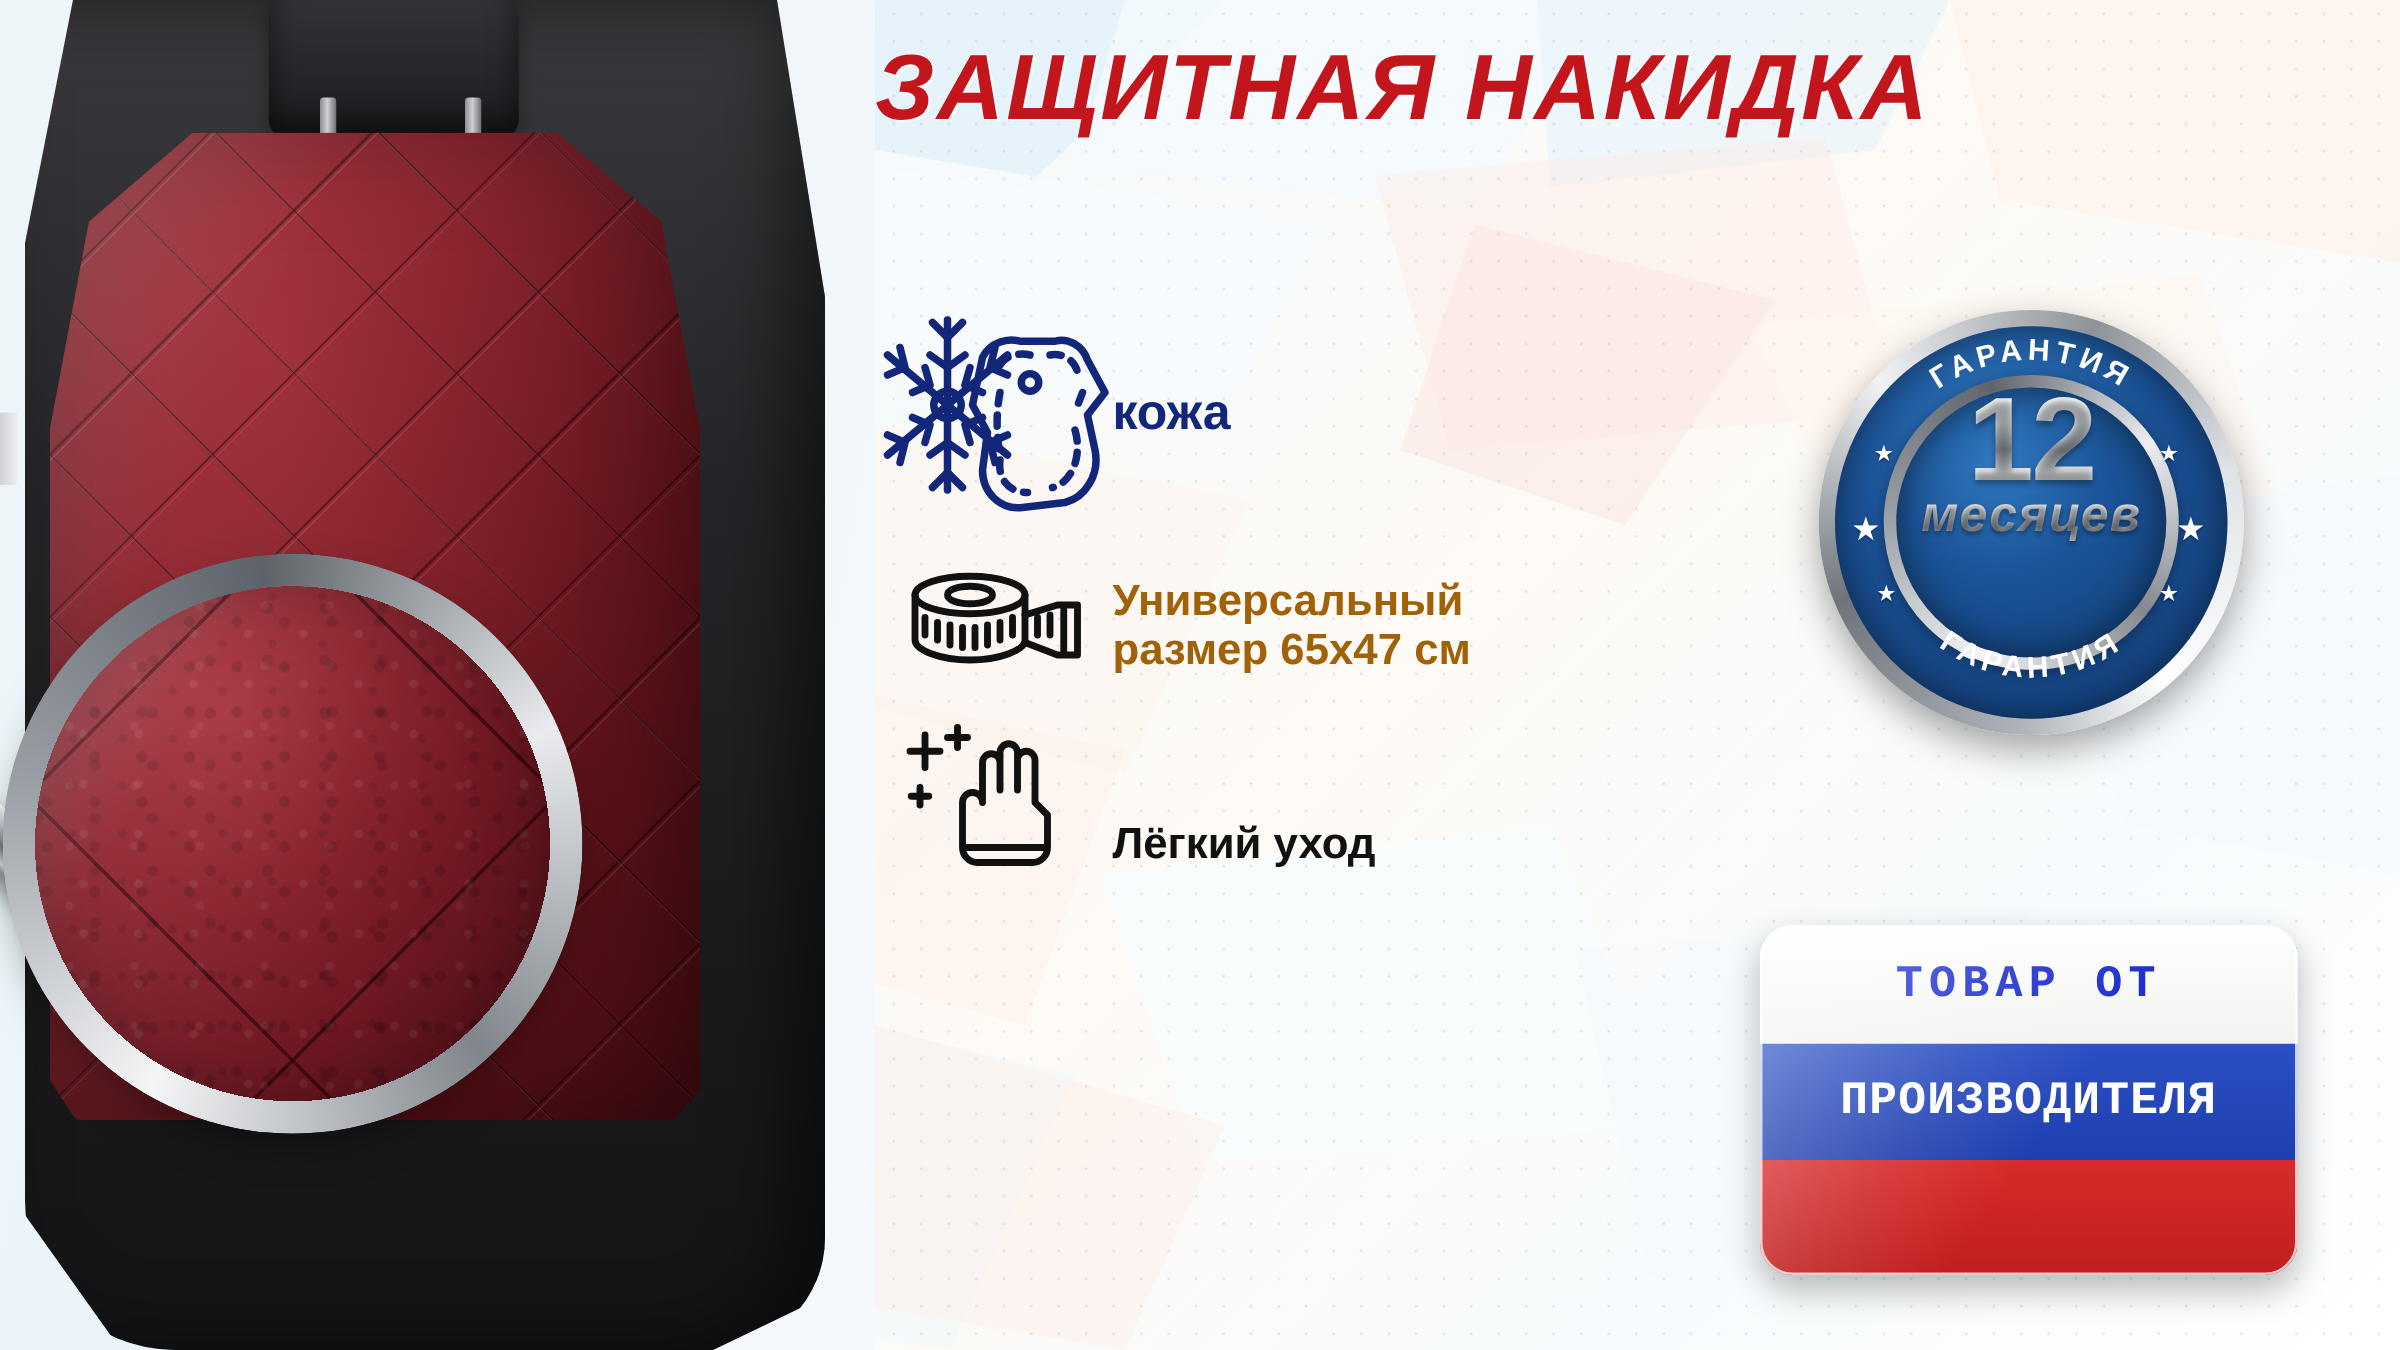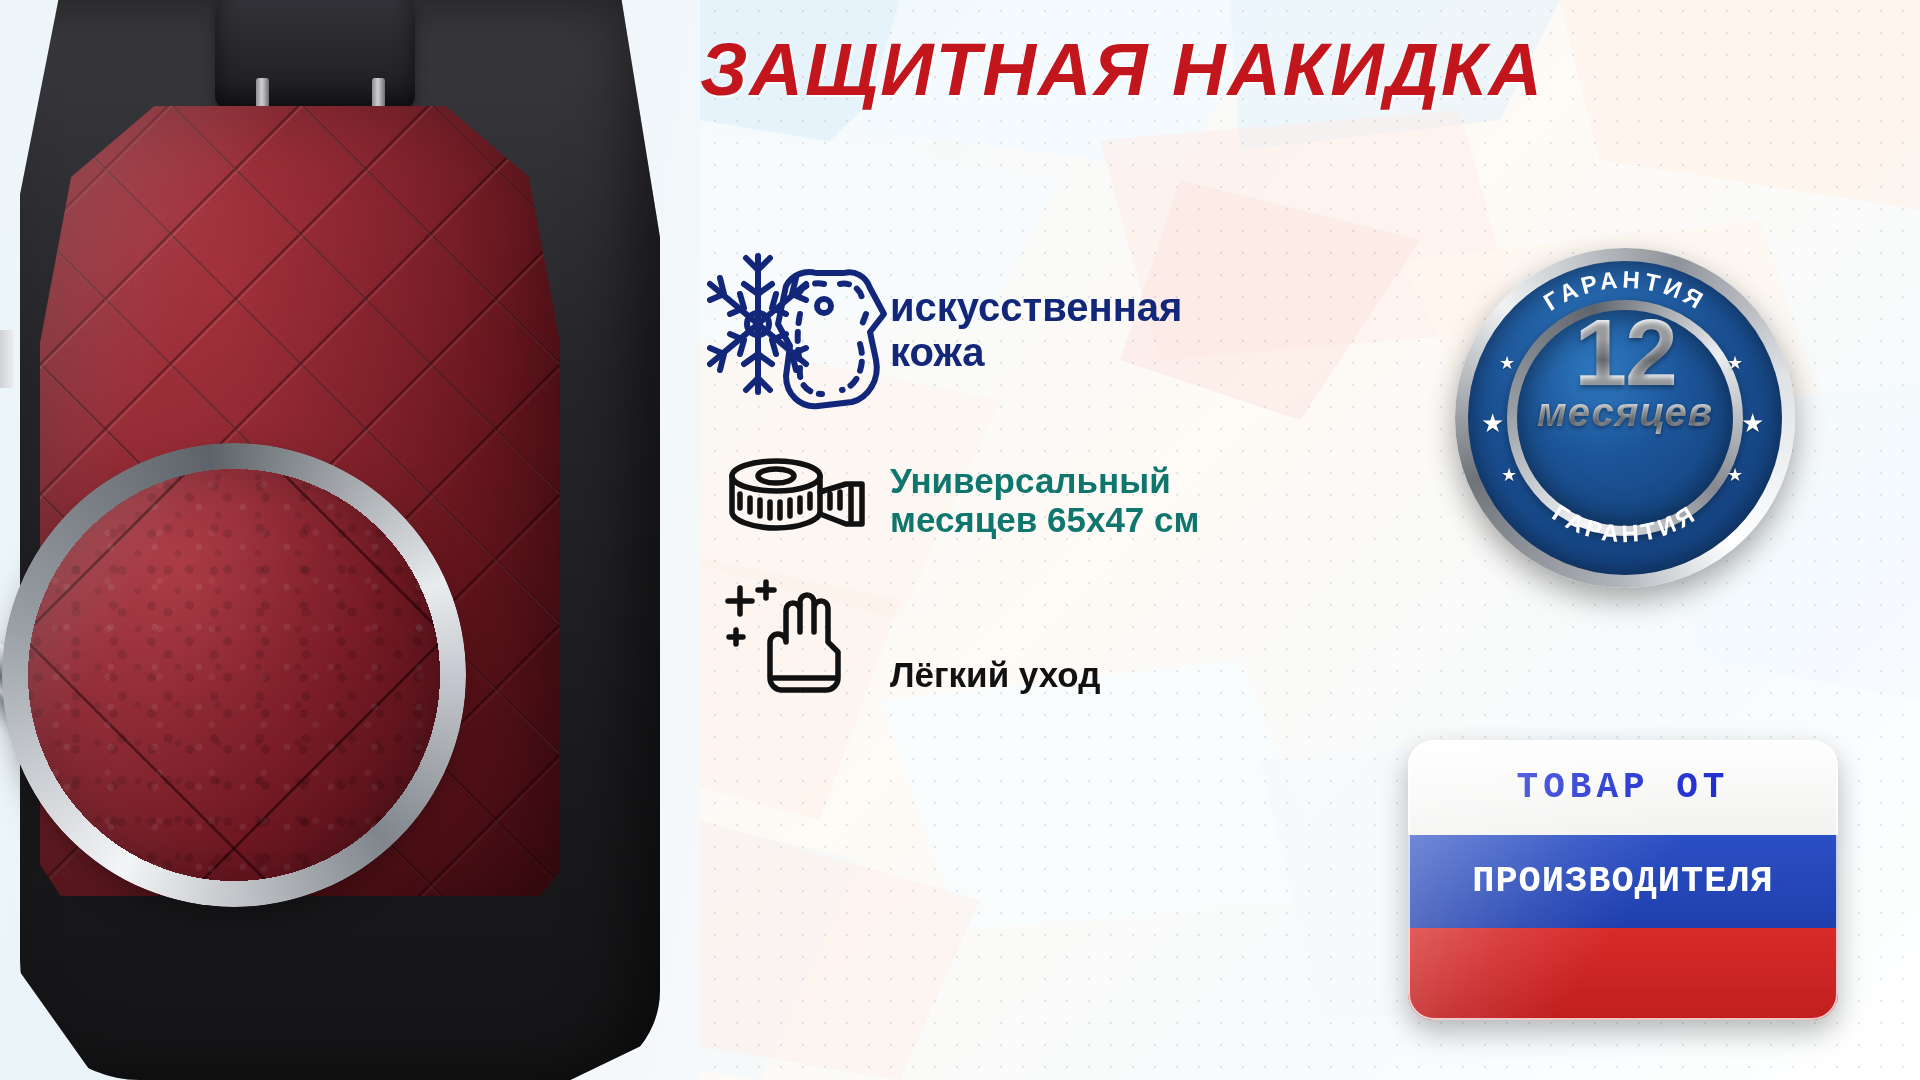--- a/index.html
+++ b/index.html
@@ -117,21 +117,21 @@
     text-shadow:1px 1px 0 rgba(255,255,255,.85);
   }
 
   
   .features{position:absolute;left:700px;top:240px;width:630px;}
   .feat{display:flex;align-items:center;margin-bottom:14px;}
   .feat-ic{width:190px;min-width:190px;display:flex;align-items:center;justify-content:center;}
   .feat-tx{font-weight:bold;color:#10256e;line-height:1.12;}
   .feat.f1 .feat-tx{font-size:40px;color:#12277a;}
   .feat.f2{margin-top:34px;}
-  .feat.f2 .feat-tx{font-size:35px;color:#0f766e;}
+  .feat.f2 .feat-tx{font-size:35px;color:#a16207;}
   .feat.f3{margin-top:36px;}
   .feat.f3 .feat-tx{font-size:35px;color:#111111;}
   .feat.f4{margin-top:28px;align-items:flex-end;}
   .feat.f4 .feat-tx{font-size:35px;color:#111111;}
 
   
   .guarantee{position:absolute;left:1455px;top:248px;width:340px;height:340px;}
   .g-outer{position:absolute;inset:0;border-radius:50%;
     background:conic-gradient(from 140deg,#ffffff,#aeb3b9 12%,#6f747a 30%,#f0f2f4 48%,#8e9399 66%,#dfe2e6 82%,#ffffff);
     box-shadow:0 12px 30px rgba(0,0,0,.35);}
@@ -262,40 +262,39 @@
             <path d="M140 44 C150 42 160 48 162 58" stroke-dasharray="9 9"></path>
             <path d="M166 74 L160 90" stroke-dasharray="9 9"></path>
             <path d="M160 104 C166 124 158 146 142 150" stroke-dasharray="9 9"></path>
             <path d="M100 128 C98 144 108 154 122 154" stroke-dasharray="9 9"></path>
             <path d="M100 74 C96 94 98 112 100 124" stroke-dasharray="9 9"></path>
             <circle cx="124" cy="66" r="7"></circle>
           </g>
         </svg>
       </div>
       <div class="feat-tx">
-        <div>искусственная</div>
         <div>кожа</div>
       </div>
     </div>
 
     <div class="feat f2">
       <div class="feat-ic">
         <svg width="150" height="92" viewBox="0 0 150 92" fill="none" stroke="#111111" stroke-width="5.5" stroke-linecap="round" stroke-linejoin="round">
           <ellipse cx="56" cy="22" rx="44" ry="15"></ellipse>
           <path d="M12 22 V58 C12 66 32 74 56 74 C80 74 100 66 100 58 V22"></path>
           <ellipse cx="56" cy="22" rx="18" ry="7"></ellipse>
           <path d="M20 40 V54 M30 44 V58 M40 46 V62 M50 48 V64 M60 48 V64 M70 46 V62 M80 44 V58 M90 40 V54"></path>
           <path d="M100 38 L126 30 L142 30 L142 70 L126 70 L100 60"></path>
           <path d="M110 40 V54 M120 38 V54"></path>
           <path d="M131 34 V66"></path>
         </svg>
       </div>
       <div class="feat-tx">
         <div>Универсальный</div>
-        <div>месяцев 65x47 см</div>
+        <div>размер 65x47 см</div>
       </div>
     </div>
 
 
     <div class="feat f4">
       <div class="feat-ic">
         <svg width="150" height="120" viewBox="0 0 150 120" fill="none" stroke="#111111" stroke-width="5.5" stroke-linecap="round" stroke-linejoin="round">
           <path d="M20 14 L20 40 M8 27 L32 27"></path>
           <path d="M46 8 L46 24 M38 16 L54 16"></path>
           <path d="M16 56 L16 70 M9 63 L23 63"></path>

